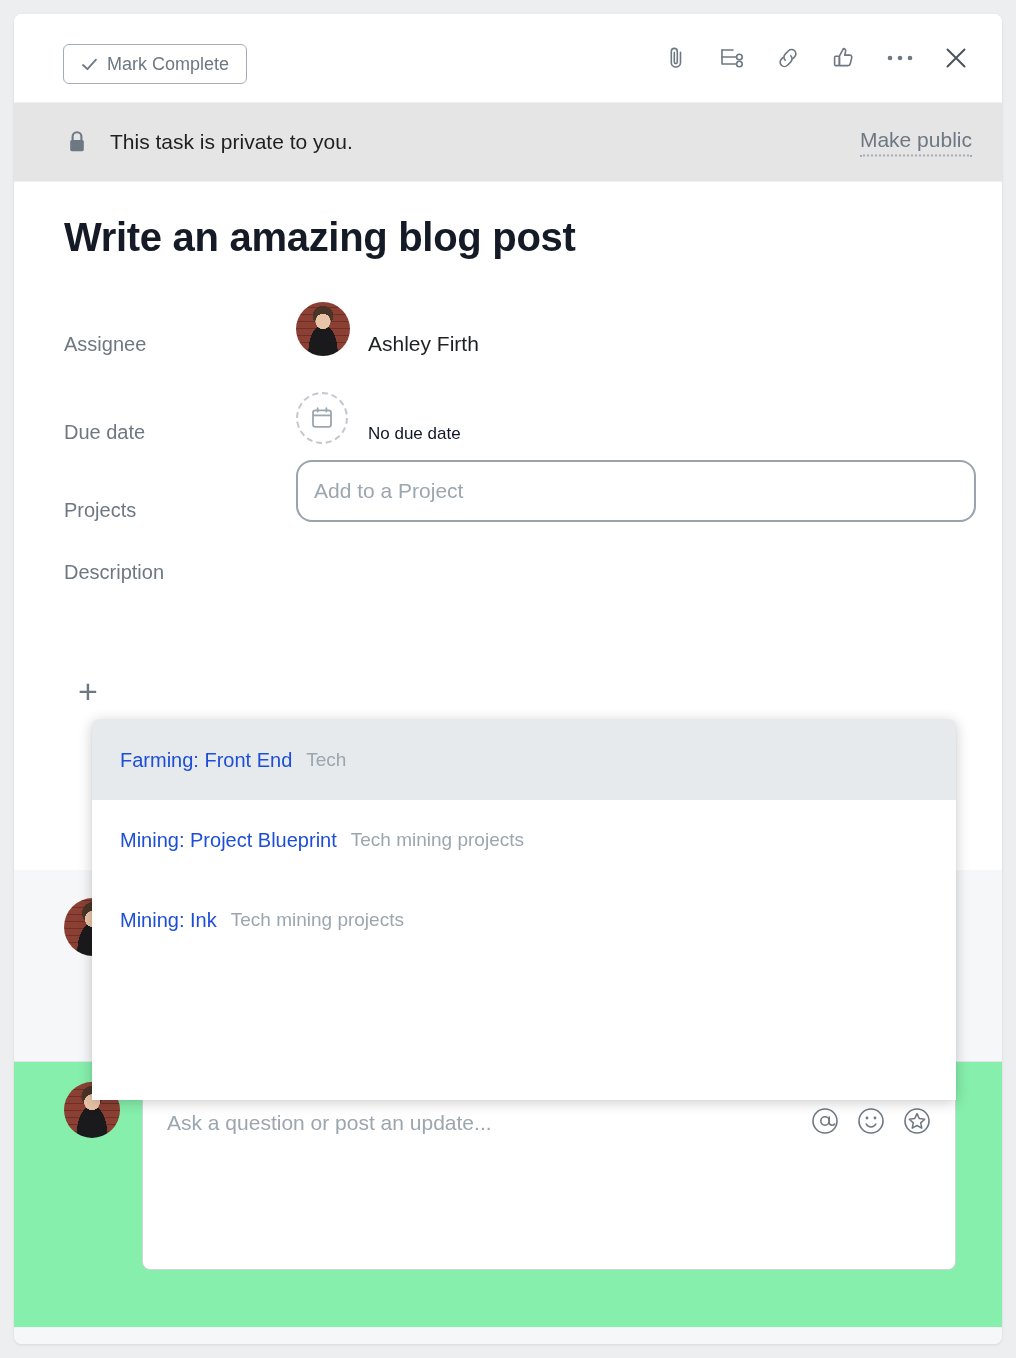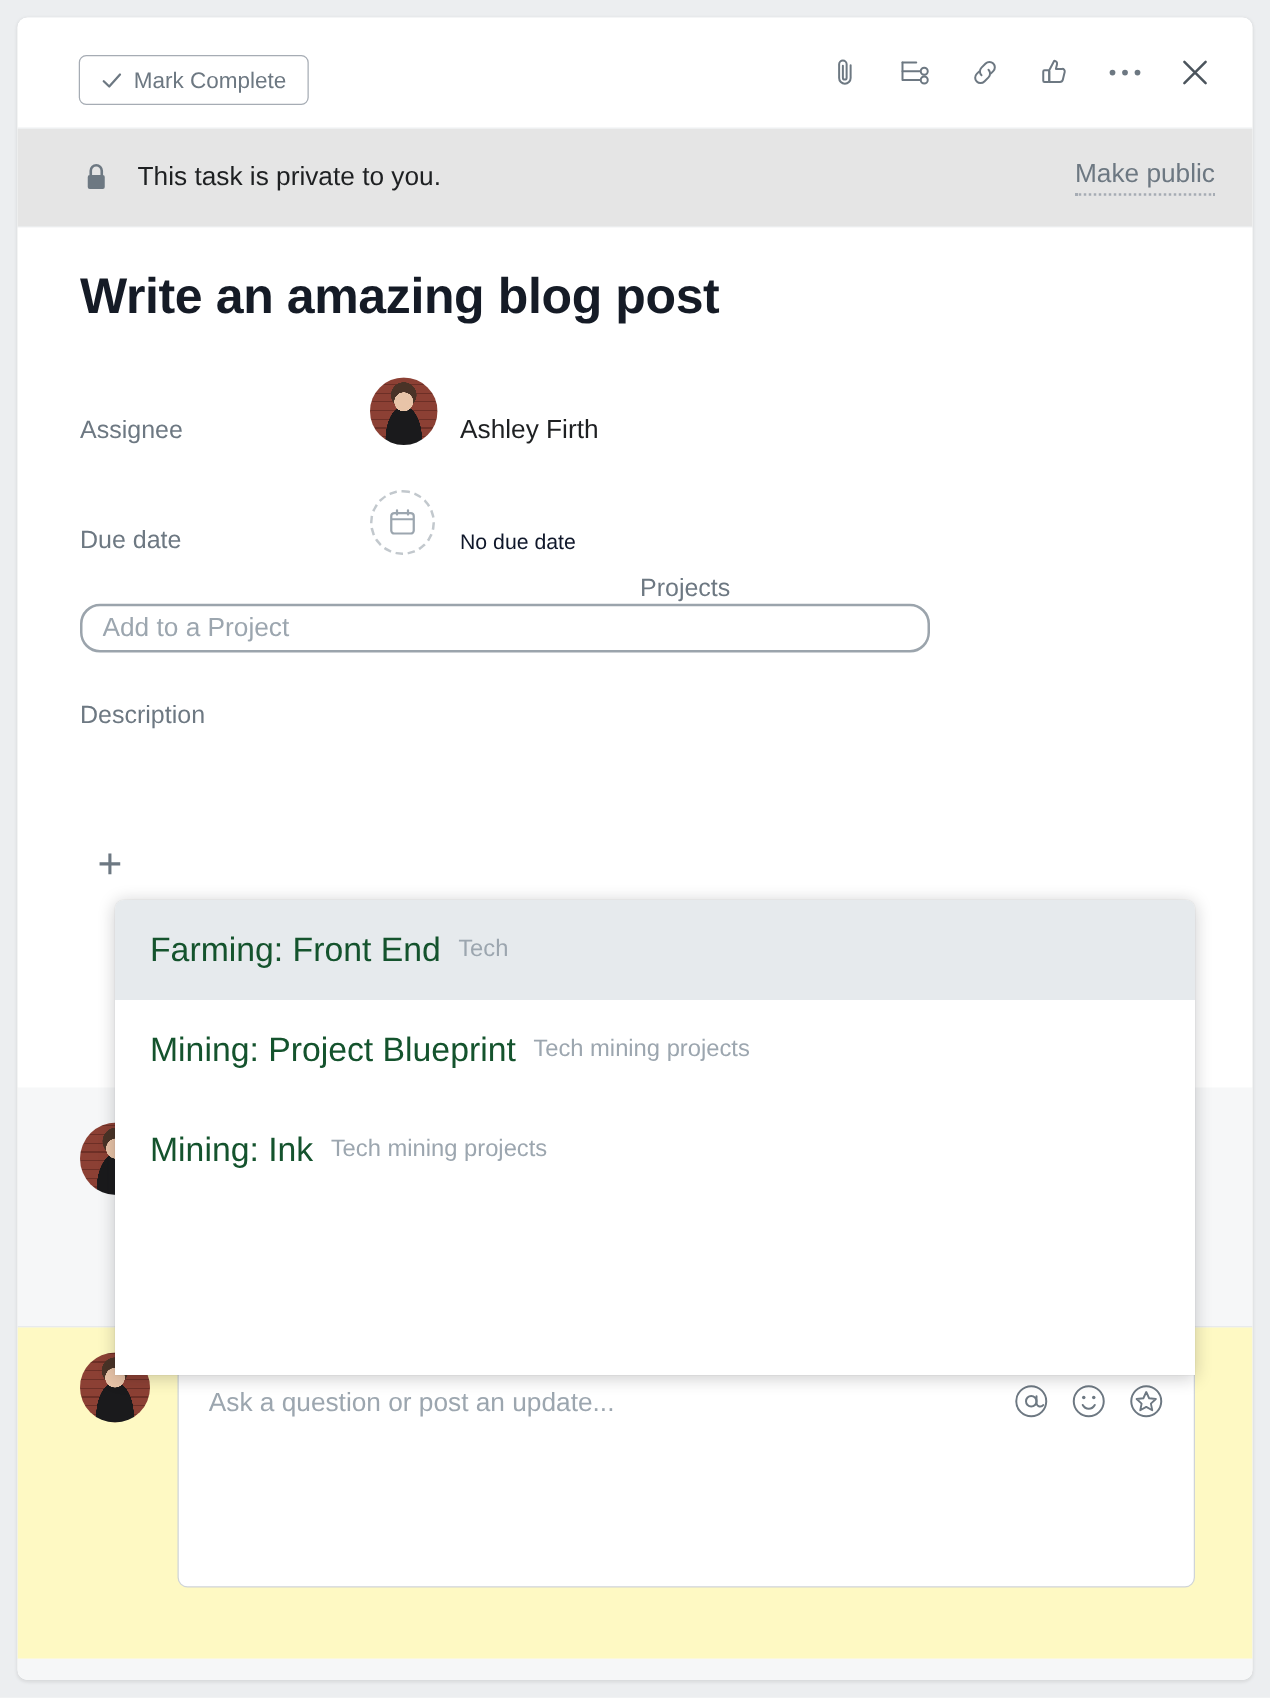--- a/index.html
+++ b/index.html
@@ -125,21 +125,21 @@
   .field-row { position: absolute; left: 50px; display: flex; align-items: flex-end; }
   .field-label {
     width: 232px;
     font-size: 20px;
     color: #6d7882;
     flex: none;
   }
 
   #row-assignee { top: 120px; height: 54px; }
   #row-duedate  { top: 208px; height: 54px; }
-  #row-projects { top: 278px; height: 62px; flex-direction: column; }
+  #row-projects { top: 278px; height: 62px; }
   #row-description { top: 372px; height: 30px; }
 
   .avatar {
     border-radius: 50%;
     background:
       radial-gradient(circle at 50% 36%, #e8c4a8 0 17%, transparent 17.5%),
       radial-gradient(ellipse at 50% 92%, #1a1a1c 0 38%, transparent 38.5%),
       radial-gradient(circle at 50% 26%, #4a3327 0 21%, transparent 21.5%),
       repeating-linear-gradient(0deg,#8c4034 0 6px,#6d2f26 6px 7px),
       #8c4034;
@@ -209,22 +209,22 @@
     height: 80px;
     display: flex;
     align-items: center;
     padding: 0 28px;
     gap: 14px;
     cursor: pointer;
     background: #ffffff;
   }
   .dd-item.selected { background: #e6eaed; }
   .dd-name {
-    font-size: 27px;
-    color: #14532d;
+    font-size: 20px;
+    color: #1d4ed8;
     white-space: nowrap;
     overflow: hidden;
     text-overflow: ellipsis;
     max-width: 600px;
   }
   .dd-sub {
     font-size: 19px;
     color: #9ca6af;
     white-space: nowrap;
     overflow: hidden;
@@ -252,21 +252,21 @@
     font-size: 20px;
     color: #6d7882;
   }
   #activity-text .who { font-weight: bold; color: #6d7882; }
   #activity-text .when { margin-left: 18px; color: #6d7882; }
 
   
   #comment-section {
     position: relative;
     height: 265px;
-    background: #fef9c3;
+    background: #86efac;
   }
   #comment-avatar {
     position: absolute;
     left: 50px;
     top: 20px;
     width: 56px;
     height: 56px;
   }
   #comment-box {
     position: absolute;

